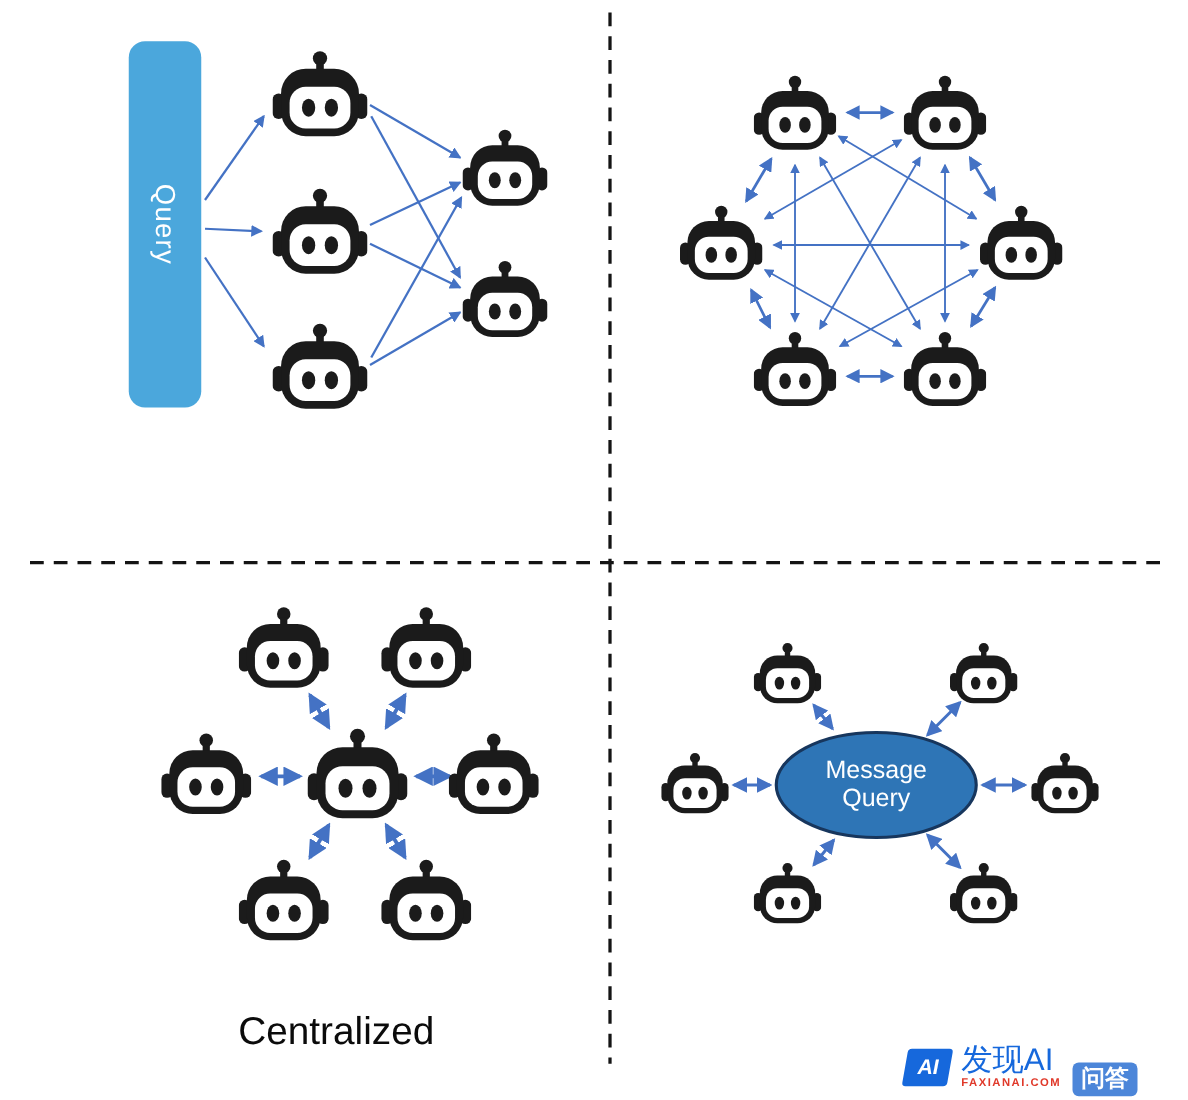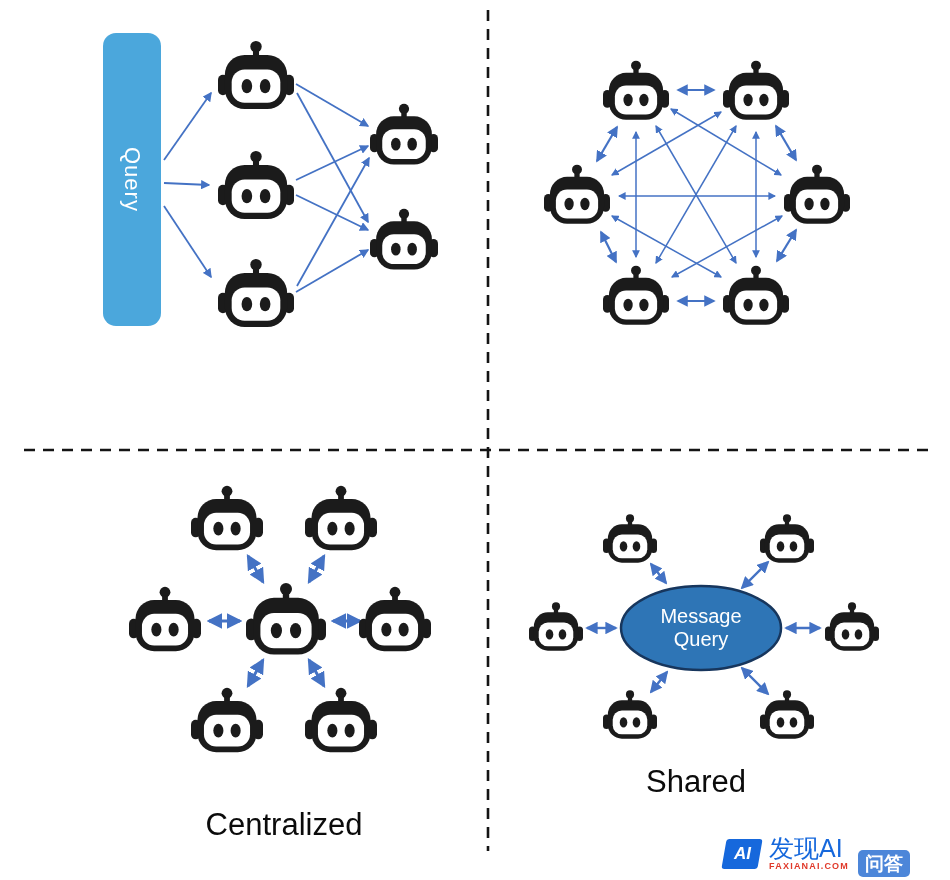--- a/index.html
+++ b/index.html
@@ -157,23 +157,22 @@
 
   <div class="qbox">
     <span>Query</span>
   </div>
 
   <div class="pool-text">
     <div>Message</div>
     <div>Query</div>
   </div>
 
-  <div class="plabel" style="left:284px;top:807px">Centralized</div>
+  <div class="plabel" style="left:269px;top:807px">Centralized</div>
   <div class="shared-label">
-    <div>Shared</div>
   </div>
 
   <div class="watermark">
     <div class="wm-logo">
       <span>AI</span>
     </div>
     <div>
       <div class="wm-name">发现AI</div>
       <div class="wm-site">FAXIANAI.COM</div>
     </div>

